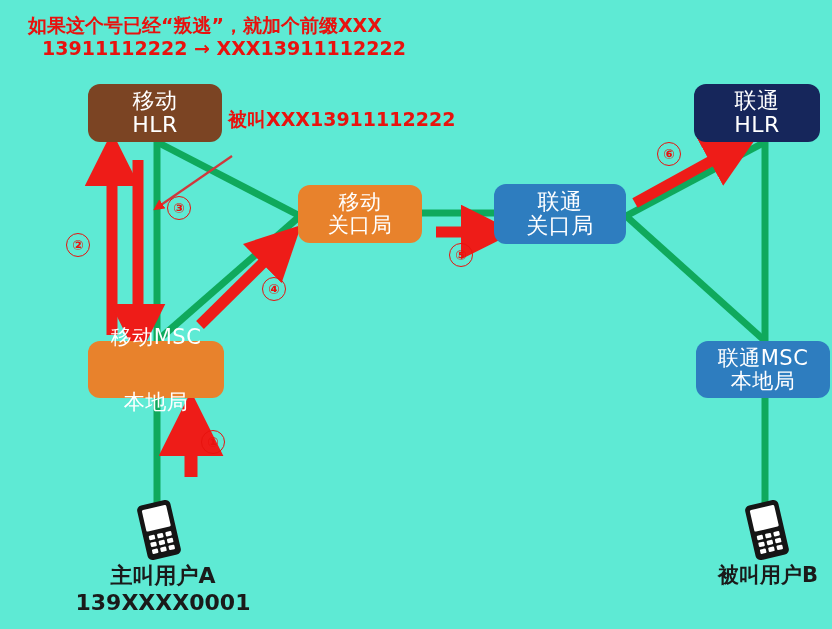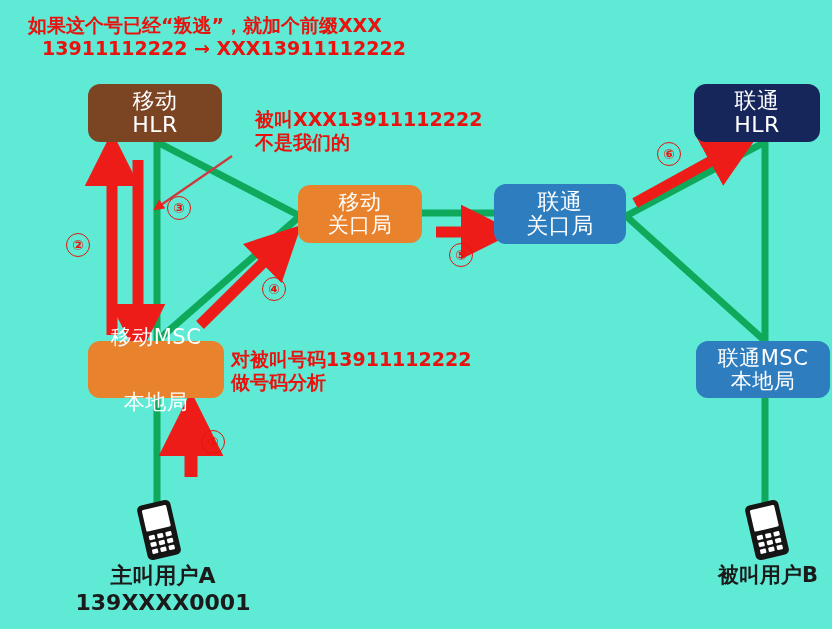--- a/index.html
+++ b/index.html
@@ -150,29 +150,24 @@
   <div class="node" style="left:88px; top:341px; width:136px; height:57px; background:#E8822C; font-size:21px;gap:42px;">
     <span class="l1">移动MSC</span>
     <span class="l2">本地局</span>
   </div>
 
   <div class="node" style="left:696px; top:341px; width:134px; height:57px; background:#2E7DBF; font-size:21px;">
     <span class="l1">联通MSC</span>
     <span class="l2">本地局</span>
   </div>
 
-  <div class="note" style="left:228px; top:108px; font-size:19px;margin-left:27px;">
+  <div class="note" style="left:228px; top:108px; font-size:19px;">
     <span class="ln">被叫XXX13911112222</span>
-    <span class="ln">不是我们的</span>
-  </div>
-
-  <div class="note" style="left:231px; top:348px; font-size:19px;">
-    <span class="ln">对被叫号码13911112222</span>
-    <span class="ln">做号码分析</span>
-  </div>
+  </div>
+
 
   <div class="step" style="left:201px; top:430px;">
     <span>①</span>
   </div>
   <div class="step" style="left:66px; top:233px;">
     <span>②</span>
   </div>
   <div class="step" style="left:167px; top:196px;">
     <span>③</span>
   </div>

